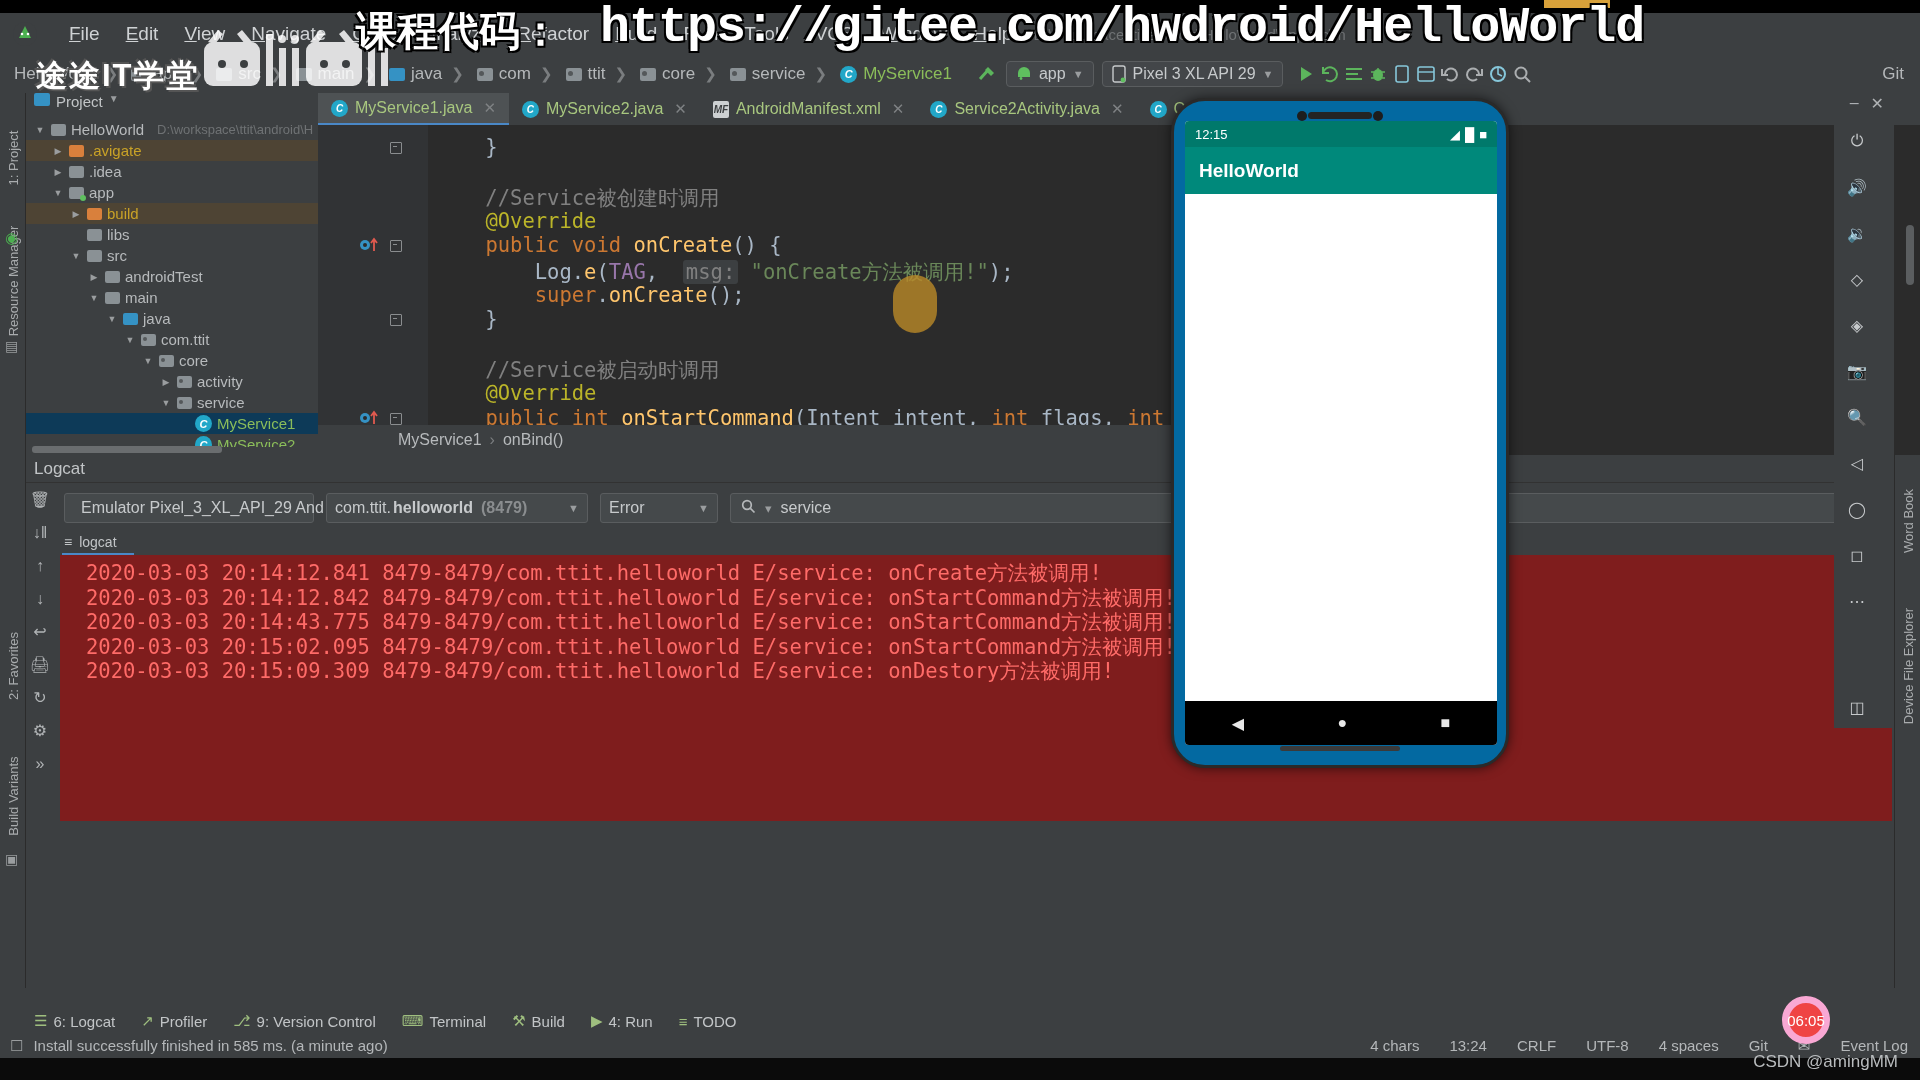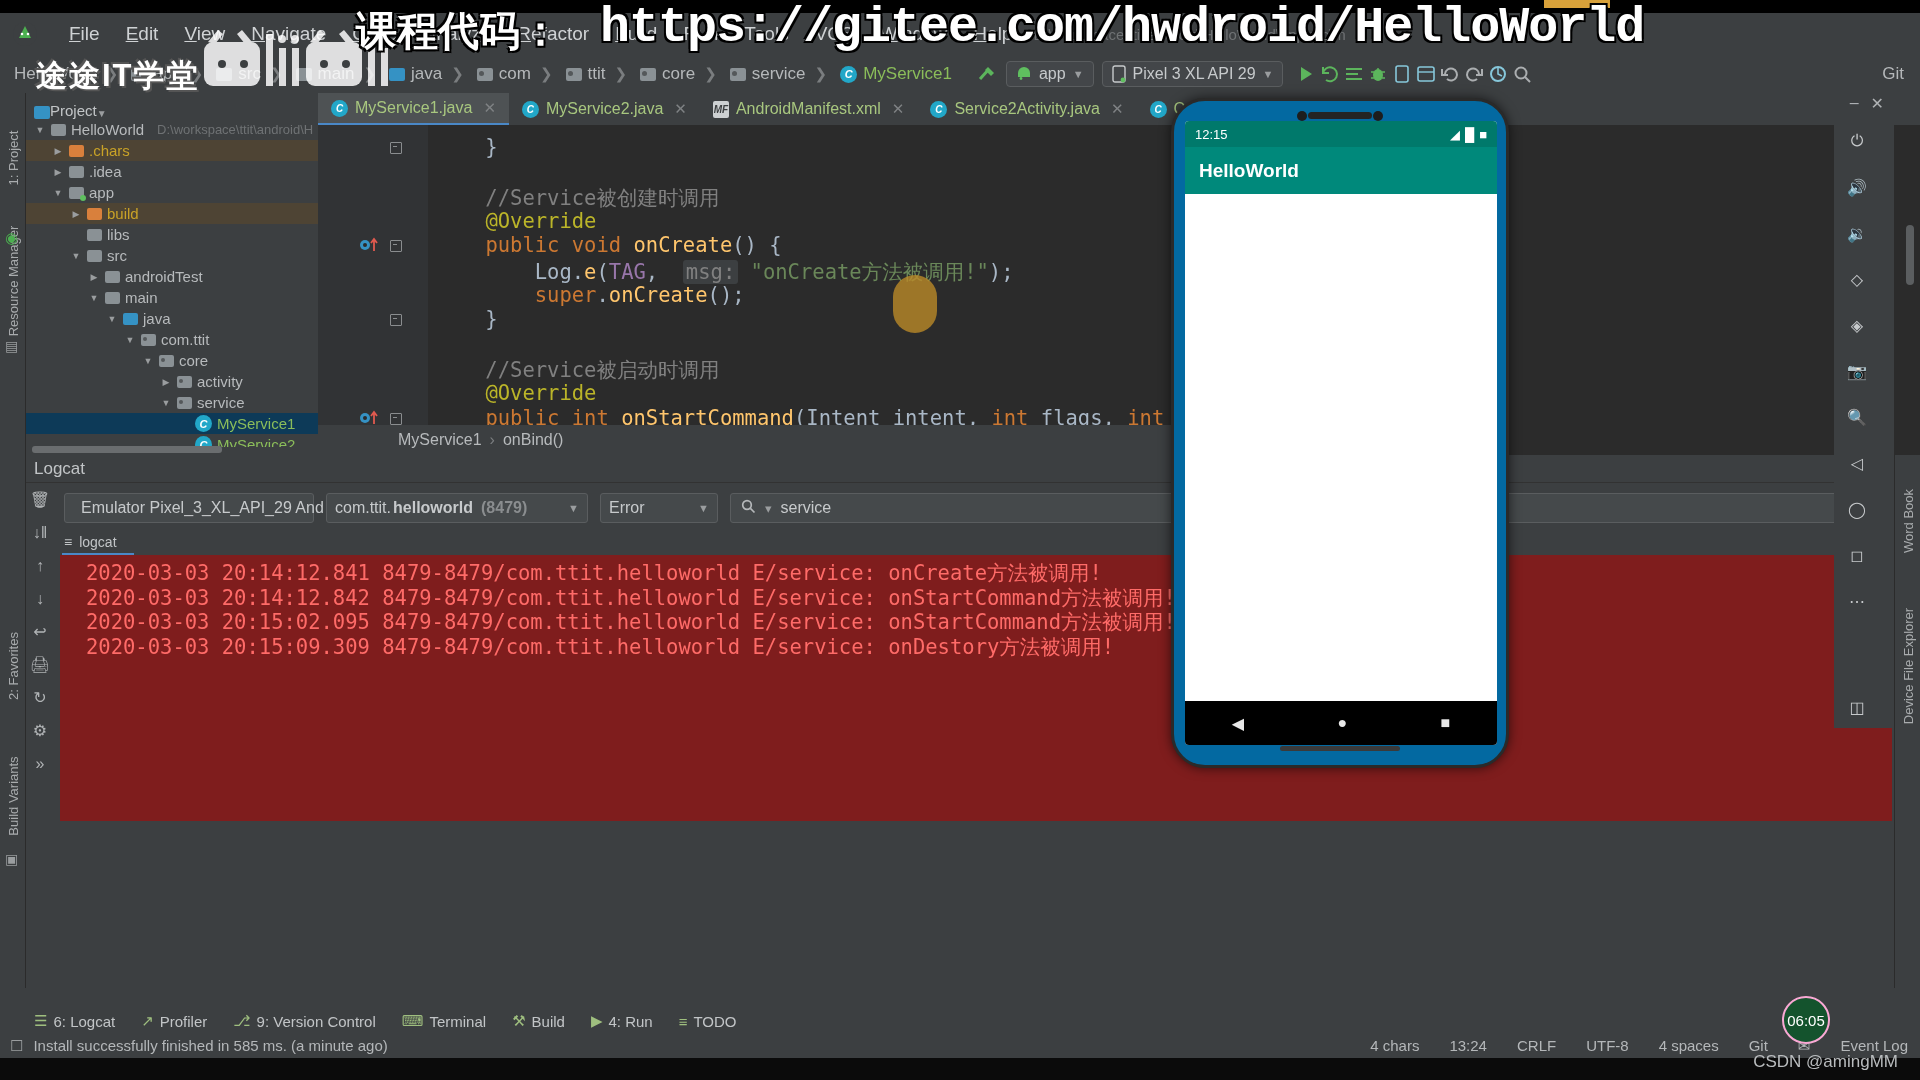--- a/index.html
+++ b/index.html
@@ -50,21 +50,21 @@
   .leftstrip { position:absolute; left:0; top:93px; width:26px; height:895px; background:#3c3f41; border-right:1px solid #2b2b2b; }
   .vlabel {
     position:absolute; left:-26px; width:78px; height:26px; transform:rotate(-90deg);
     font-size:13px; color:#a9acae; display:flex; align-items:center; justify-content:center;
     white-space:nowrap;
   }
   .rightstrip { position:absolute; right:0; top:93px; width:26px; height:895px; background:#3c3f41; border-left:1px solid #2b2b2b; }
 
   
   .projpanel { position:absolute; left:26px; top:93px; width:292px; height:362px; background:#3c3f41; }
-  .projhdr { height:26px; display:flex; align-items:flex-end; gap:0; padding-left:8px; color:#c2c5c7; font-size:15px; }
+  .projhdr { height:26px; display:flex; align-items:flex-start; gap:6px; padding-left:8px; color:#c2c5c7; font-size:15px; }
   .tree { position:absolute; top:26px; left:0; right:0; bottom:8px; overflow:hidden; font-size:15px; color:#b7babc; }
   .trow { height:21px; display:flex; align-items:center; gap:5px; white-space:nowrap; padding-right:4px; }
   .trow.hl { background:#4e4434; }
   .trow.sel { background:#0d3a58; }
   .tw { width:12px; display:inline-block; text-align:center; color:#9a9d9f; font-size:9px; }
   .tico { width:15px;height:12px;border-radius:2px;background:#8a9195;display:inline-block;position:relative;flex:none; }
   .tico.orange { background:#d9803c; }
   .tico.blue { background:#3592c4; }
   .tico.green:after { content:""; position:absolute; right:-2px; bottom:-2px; width:6px;height:6px;border-radius:50%;background:#5fbf5f; }
   .tico.pkg:after { content:""; position:absolute; left:2px; top:3px; width:4px;height:4px;border-radius:50%;background:#54585a; }
@@ -174,22 +174,22 @@
     text-shadow:-2px -2px 0 #000, 2px -2px 0 #000, -2px 2px 0 #000, 2px 2px 0 #000;
     white-space:nowrap; letter-spacing:-1px;font-family:Liberation Mono, monospace;
   }
   .ov-school {
     position:absolute; left:36px; top:55px; font-size:31px; color:#fff; font-weight:bold;
     text-shadow:-2px -2px 0 #555, 2px 2px 0 #555; letter-spacing:2px; white-space:nowrap;
   }
   .ov-bili { position:absolute; left:200px; top:28px; width:190px; height:62px; opacity:.9; }
   .ov-timer {
     position:absolute; right:90px; bottom:36px; width:48px; height:48px; border-radius:50%;
-    background:#14532d; color:#fff; font-size:15px; display:flex; align-items:center; justify-content:center;
-    border:2px solid #f9a8d4;
+    background:#ef4444; color:#fff; font-size:15px; display:flex; align-items:center; justify-content:center;
+    border:7px solid #f9a8d4;
   }
   .ov-csdn {
     position:absolute; right:22px; bottom:8px; font-size:17px; color:#b9bcbe; white-space:nowrap;
   }
   .ov-cursor { position:absolute; left:893px; top:275px; width:44px; height:58px; border-radius:22px; background:rgba(190,140,40,.78); }
   .ov-topright { position:absolute; right:310px; top:0; width:66px; height:8px; background:#d8a13a; }
 </style>
 </head>
 <body>
 
@@ -381,21 +381,21 @@
     <div class="tree" id="tree">
         <div class="trow" style="padding-left: 8px;">
           <span class="tw">▼</span>
           <i class="tico"></i>
           <span class="tlbl ">HelloWorld</span>
           <span class="tpath">D:\workspace\ttit\android\H</span>
         </div>
         <div class="trow hl" style="padding-left: 26px;">
           <span class="tw">▶</span>
           <i class="tico orange"></i>
-          <span class="tlbl orange">.chars</span>
+          <span class="tlbl orange">.avigate</span>
         </div>
         <div class="trow" style="padding-left: 26px;">
           <span class="tw">▶</span>
           <i class="tico"></i>
           <span class="tlbl ">.idea</span>
         </div>
         <div class="trow" style="padding-left: 26px;">
           <span class="tw">▼</span>
           <i class="tico green"></i>
           <span class="tlbl ">app</span>
@@ -598,20 +598,21 @@
       </div>
     </div>
     <div class="lc-subtab">
       <span>≡</span>
       <span>logcat</span>
       <span class="ul"></span>
     </div>
     <div class="logout" id="logout">
         <div class="logline">2020-03-03 20:14:12.841 8479-8479/com.ttit.helloworld E/service: onCreate方法被调用!</div>
         <div class="logline">2020-03-03 20:14:12.842 8479-8479/com.ttit.helloworld E/service: onStartCommand方法被调用!</div>
+        <div class="logline">2020-03-03 20:14:43.775 8479-8479/com.ttit.helloworld E/service: onStartCommand方法被调用!</div>
         <div class="logline">2020-03-03 20:15:02.095 8479-8479/com.ttit.helloworld E/service: onStartCommand方法被调用!</div>
         <div class="logline">2020-03-03 20:15:09.309 8479-8479/com.ttit.helloworld E/service: onDestory方法被调用!</div>
       </div>
   </div>
 
   <div class="bottombar" id="bottomtabs">
       <div class="btab">
         <span style="color: rgb(159, 191, 127);">☰</span>
         <span>6: Logcat</span>
       </div>

